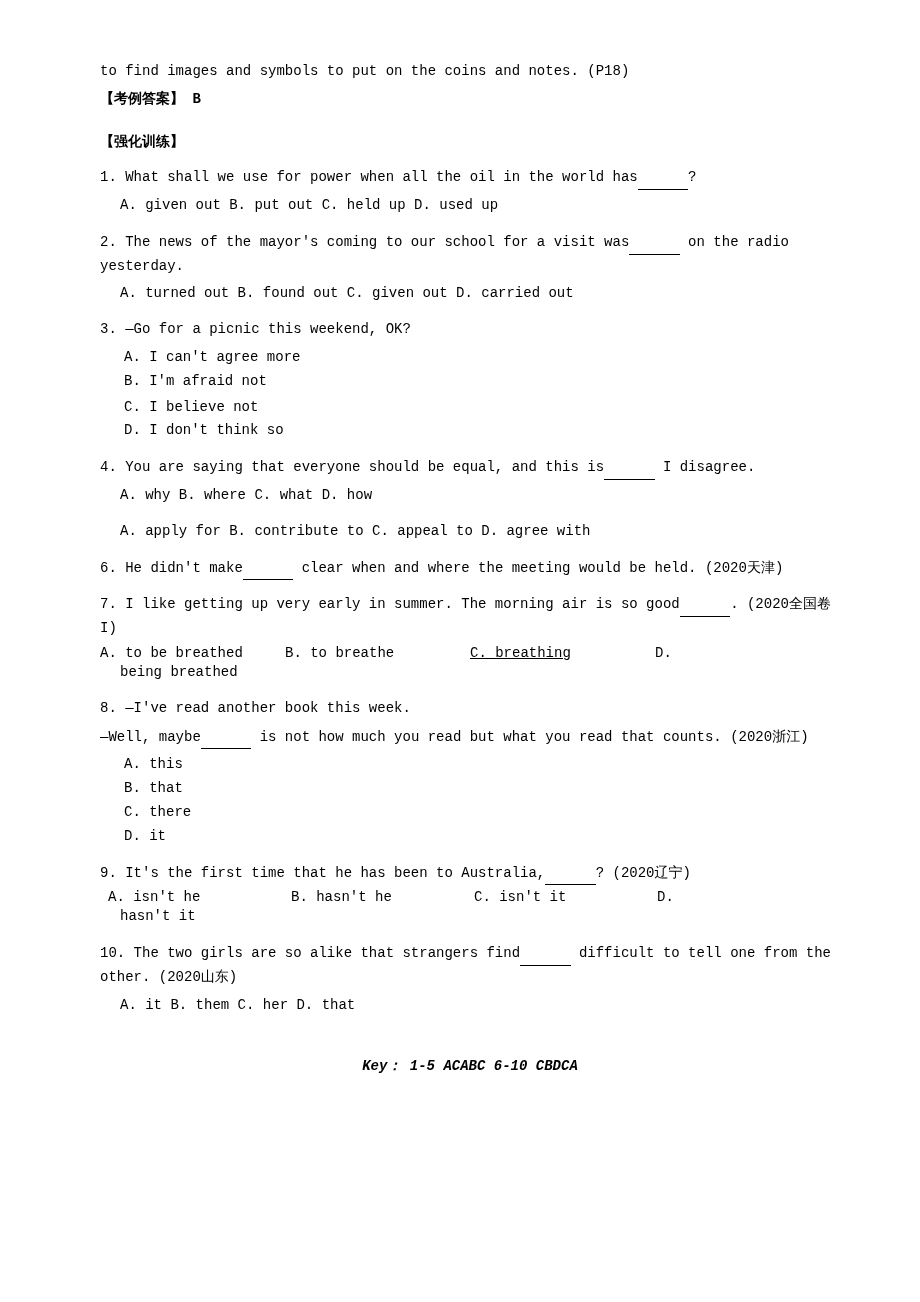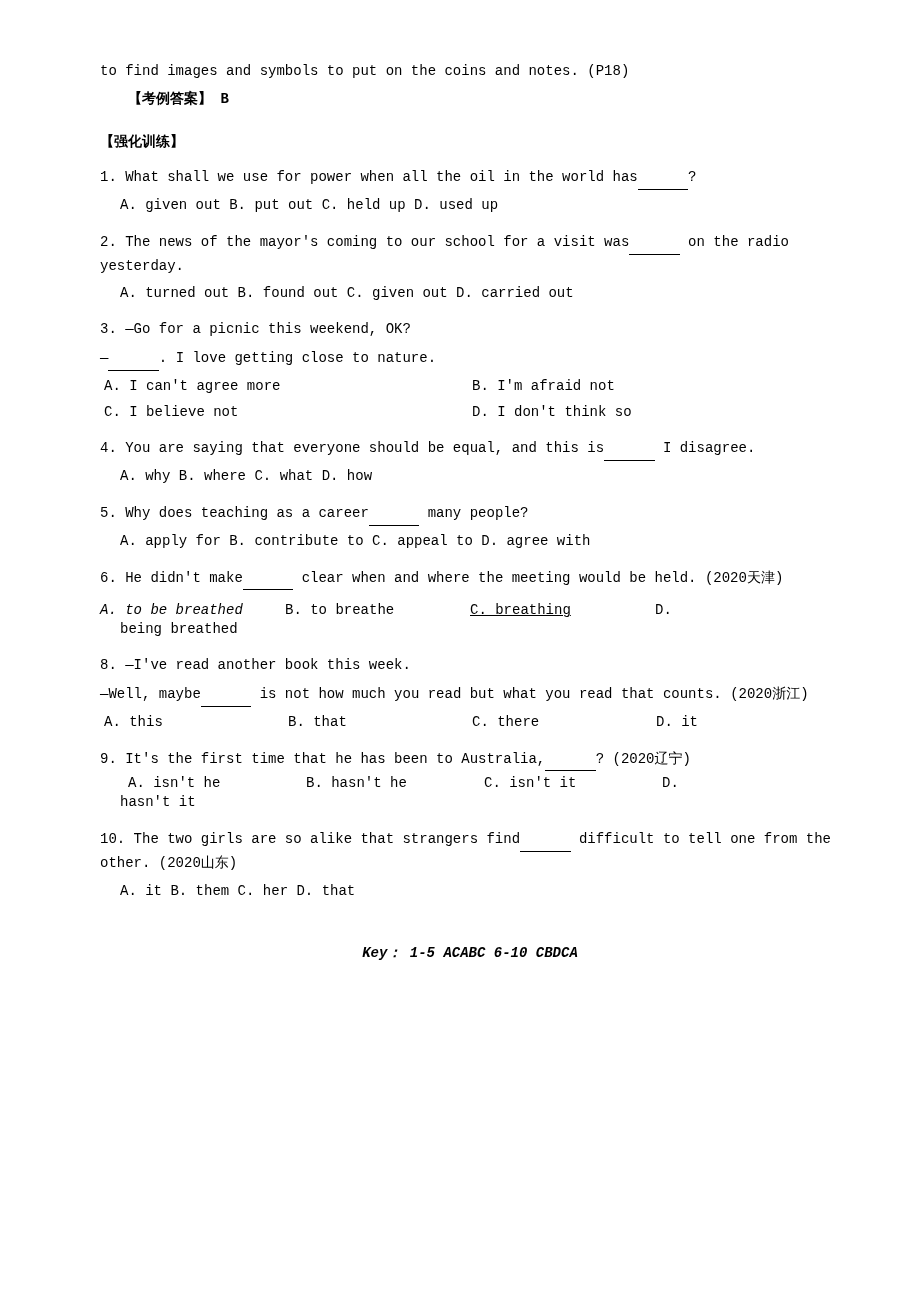--- a/index.html
+++ b/index.html
@@ -39,35 +39,35 @@
       text-indent: 0;
     }
     .options-line {
       line-height: 1.7;
       margin-left: 20px;
       margin-bottom: 2px;
     }
     .options-two-col {
       display: flex;
       line-height: 1.7;
-      margin-left: 4px;
+      margin-left: 24px;
       margin-bottom: 2px;
+      flex-direction: column;
     }
     .options-two-col .opt {
       width: 50%;
     }
     .key-section {
       text-align: center;
       margin-top: 40px;
       font-style: italic;
       font-weight: bold;
     }
     .bracket-title {
       font-weight: bold;
-      margin-left: 28px;
     }
   </style>
 </head>
 <body>
 
 <div class="intro-line">
   <span>to find images and symbols to put on the coins and notes.  (P18)</span>
 </div>
 <div class="answer-line">
   <span class="bracket-title">【考例答案】</span>
@@ -82,63 +82,62 @@
     <div class="question-block">
       <div class="question-text">  1. What shall we use for power when all the oil in the world has<span style="display:inline-block;border-bottom:1px solid #000;min-width:45px;vertical-align:bottom;">&nbsp;&nbsp;&nbsp;&nbsp;&nbsp;&nbsp;</span>?</div>
       <div class="options-line">A. given out    B. put out              C. held up     D. used up</div>
     </div>
     <div class="question-block">
       <div class="question-text">  2. The news of the mayor's coming to our school for a visit was<span style="display:inline-block;border-bottom:1px solid #000;min-width:45px;vertical-align:bottom;">&nbsp;&nbsp;&nbsp;&nbsp;&nbsp;&nbsp;</span> on the radio yesterday.</div>
       <div class="options-line">A. turned out    B. found out              C. given out    D. carried out</div>
     </div>
     <div class="question-block">
       <div class="question-text">  3. —Go for a picnic this weekend, OK?</div>
-      <div class="question-text">    —<span style="display:inline-block;border-bottom:1px solid #000;min-width:45px;vertical-align:bottom;">&nbsp;&nbsp;&nbsp;&nbsp;&nbsp;&nbsp;</span>. I love getting close to nature.</div>
       <div class="options-two-col">
         <span class="opt">A.  I can't agree more</span>
         <span class="opt">B.  I'm afraid not</span>
       </div>
       <div class="options-two-col">
         <span class="opt">C.  I believe not</span>
         <span class="opt">D.  I don't think so</span>
       </div>
     </div>
     <div class="question-block">
       <div class="question-text">  4. You are saying that everyone should be equal, and this is<span style="display:inline-block;border-bottom:1px solid #000;min-width:45px;vertical-align:bottom;">&nbsp;&nbsp;&nbsp;&nbsp;&nbsp;&nbsp;</span> I disagree.</div>
       <div class="options-line">A. why                 B. where              C. what                D. how</div>
     </div>
     <div class="question-block">
-      <div class="question-text">  5. Why does teaching as a career<span style="display:inline-block;border-bottom:1px solid #000;min-width:45px;vertical-align:bottom;">&nbsp;&nbsp;&nbsp;&nbsp;&nbsp;&nbsp;</span> many people?</div>
       <div class="options-line">A. apply for    B. contribute to       C. appeal to        D. agree with</div>
     </div>
     <div class="question-block">
       <div class="question-text">  6. He didn't make<span style="display:inline-block;border-bottom:1px solid #000;min-width:45px;vertical-align:bottom;">&nbsp;&nbsp;&nbsp;&nbsp;&nbsp;&nbsp;</span> clear when and where the meeting would be held.  (2020天津)</div>
     </div>
     <div class="question-block">
+      <div class="question-text">  7. I like getting up very early in summer. The morning air is so good<span style="display:inline-block;border-bottom:1px solid #000;min-width:45px;vertical-align:bottom;">&nbsp;&nbsp;&nbsp;&nbsp;&nbsp;&nbsp;</span>.  (2020全国卷I)</div>
       <div style="display: flex; width: 100%;">
-        <span style="flex: 1 1 0%; font-style: italic;">A.  to be breathed</span>
+        <span style="flex: 1 1 0%;">A.  to be breathed</span>
         <span style="flex: 1 1 0%;">B.  to breathe</span>
         <span style="flex: 1 1 0%; text-decoration: underline;">C.  breathing</span>
         <span style="flex: 1 1 0%;">D.</span>
       </div>
       <div class="options-line">being breathed</div>
     </div>
     <div class="question-block">
       <div class="question-text">  8. —I've read another book this week.</div>
       <div class="question-text">    —Well, maybe<span style="display:inline-block;border-bottom:1px solid #000;min-width:45px;vertical-align:bottom;">&nbsp;&nbsp;&nbsp;&nbsp;&nbsp;&nbsp;</span> is not how much you read but what you read that counts.  (2020浙江)</div>
       <div class="options-two-col">
         <span class="opt">A.  this</span>
         <span class="opt">B.  that</span>
         <span class="opt">C.  there</span>
         <span class="opt">D.  it</span>
       </div>
     </div>
     <div class="question-block">
       <div class="question-text">  9. It's the first time that he has been to Australia,<span style="display:inline-block;border-bottom:1px solid #000;min-width:45px;vertical-align:bottom;">&nbsp;&nbsp;&nbsp;&nbsp;&nbsp;&nbsp;</span>? (2020辽宁)</div>
-      <div style="display: flex; margin-left: 28px;">
+      <div style="display: flex; margin-left: 8px;">
         <span style="flex: 1 1 0%;">A.  isn't he</span>
         <span style="flex: 1 1 0%;">B.  hasn't he</span>
         <span style="flex: 1 1 0%;">C.  isn't it</span>
         <span style="flex: 1 1 0%;">D.</span>
       </div>
       <div class="options-line">hasn't it</div>
     </div>
     <div class="question-block">
       <div class="question-text">  10. The two girls are so alike that strangers find<span style="display:inline-block;border-bottom:1px solid #000;min-width:45px;vertical-align:bottom;">&nbsp;&nbsp;&nbsp;&nbsp;&nbsp;&nbsp;</span> difficult to tell one from the other.  (2020山东)</div>
       <div class="options-line">A. it        B. them                  C. her          D. that</div>

